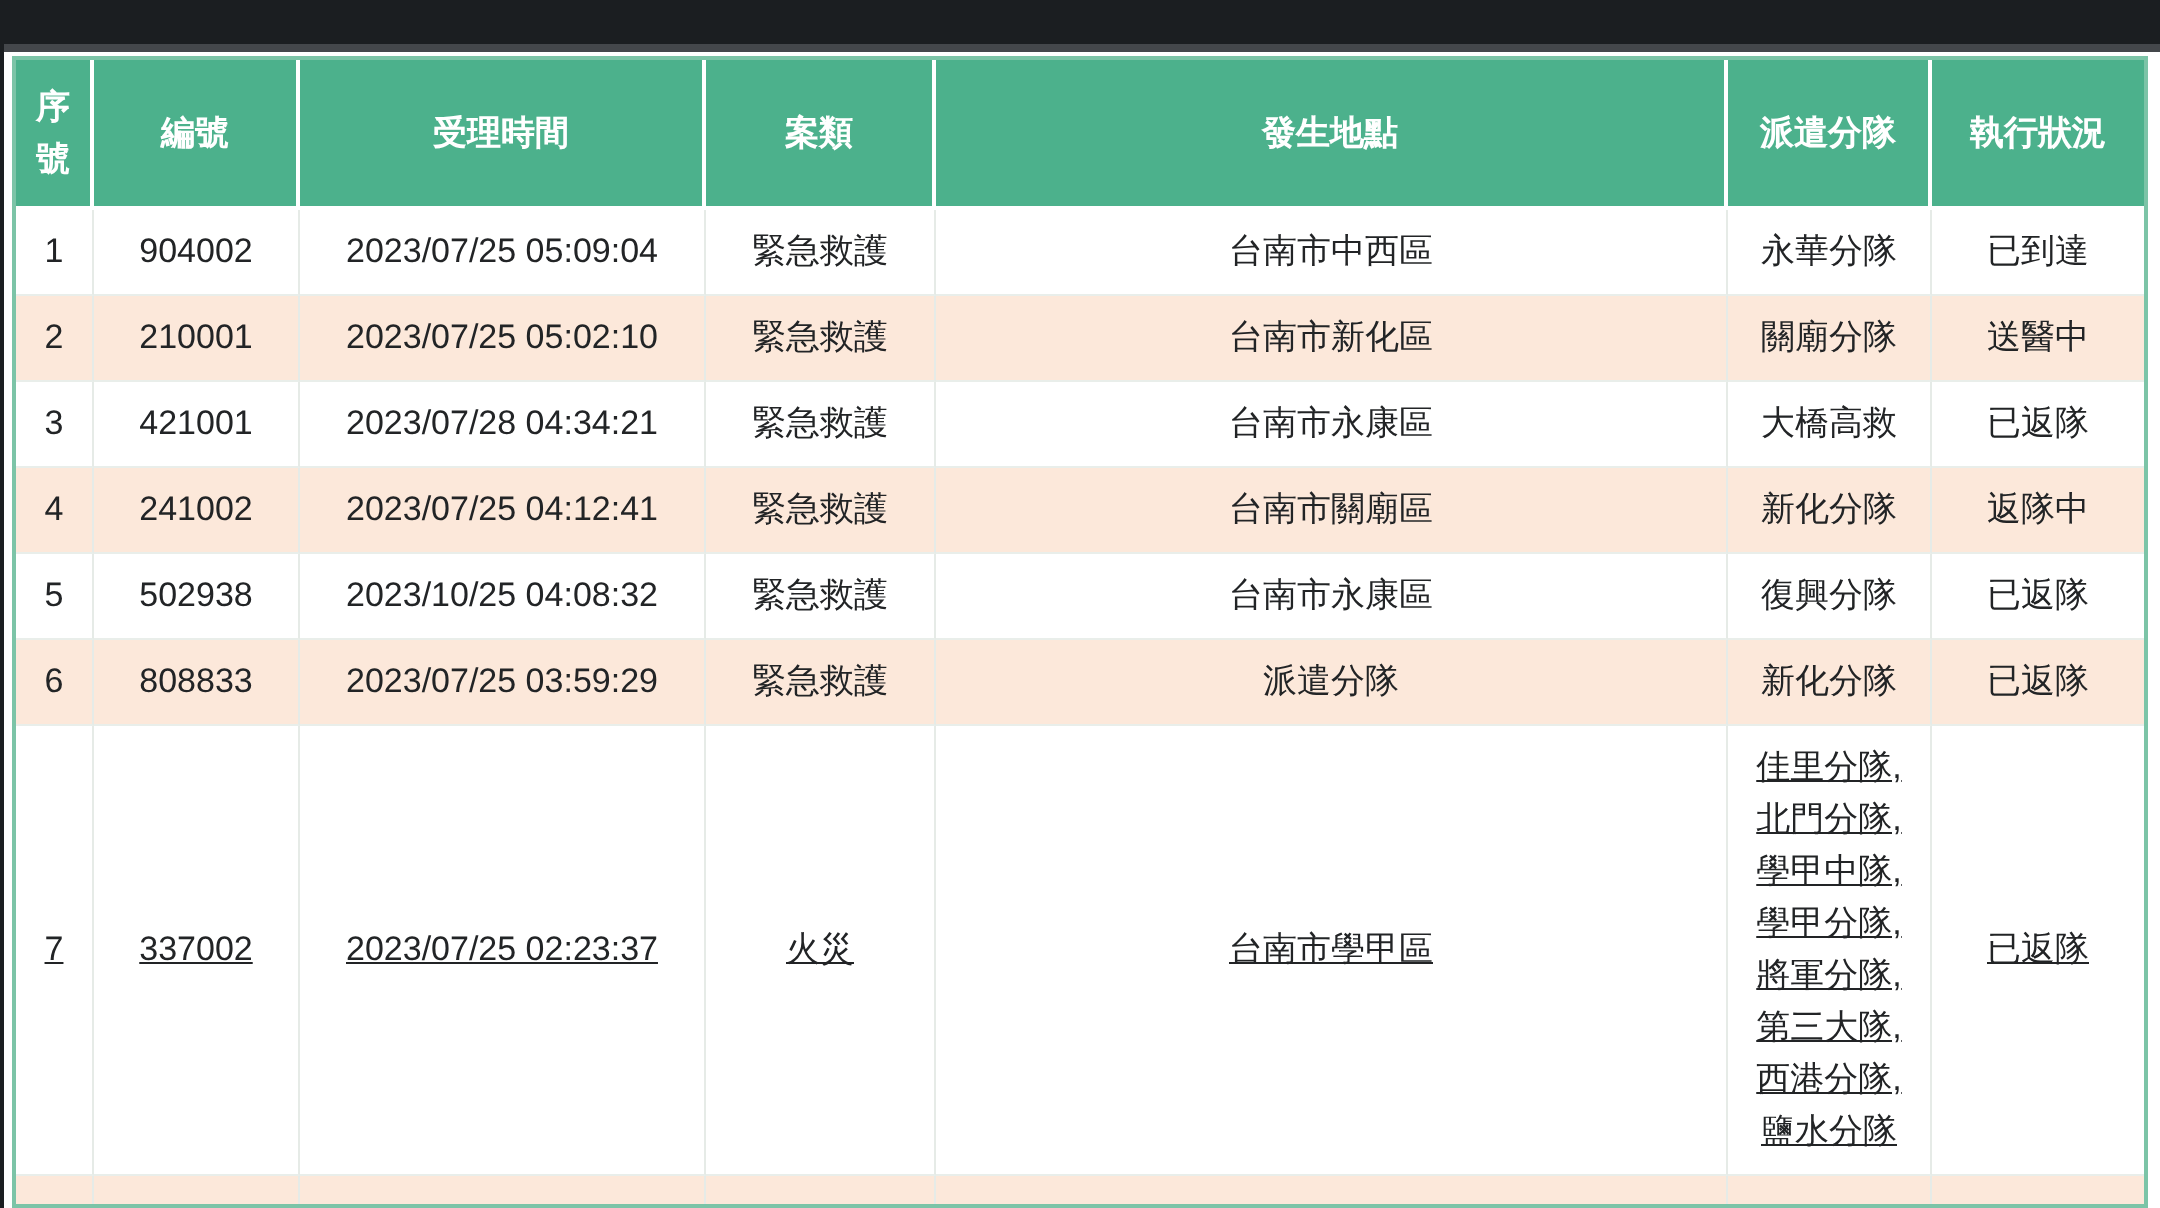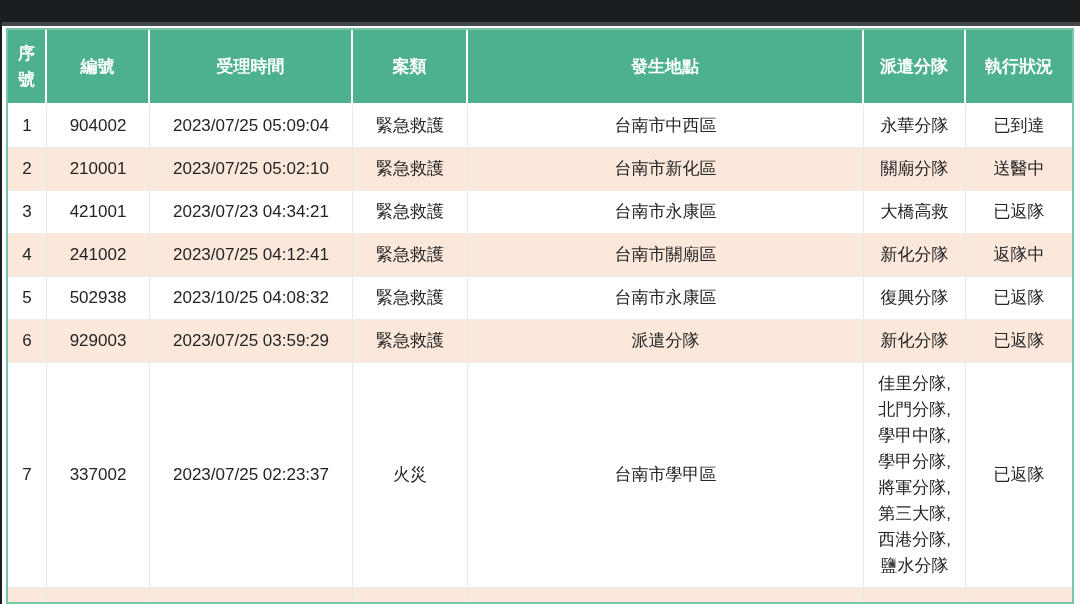--- a/index.html
+++ b/index.html
@@ -62,21 +62,21 @@
     padding: 2px 4px;
     box-sizing: border-box;
     border-right: 1px solid #e6ebe7;
     border-bottom: 1px solid #e9eeea;
     background: #ffffff;
     line-height: 1.5;
   }
   table.dispatch td:last-child { border-right: none; }
   table.dispatch tr.zebra td { background: var(--zebra, #fce8da); }
   table.dispatch td.squad-cell { white-space: pre-line; line-height: 26px; padding: 8px 4px; }
-  table.dispatch tr.tall-row td { height: 219px; }
+  table.dispatch tr.tall-row td { height: 219px; text-decoration: underline; }
   table.dispatch tr.partial-row td { height: 43px; }
 </style>
 </head>
 <body>
 
 <div class="top-bar"></div>
 <div class="top-bar-divider"></div>
 <div class="left-edge"></div>
 
 <div class="table-wrap">
@@ -116,21 +116,21 @@
           <td>210001</td>
           <td>2023/07/25 05:02:10</td>
           <td>緊急救護</td>
           <td>台南市新化區</td>
           <td class="squad-cell">關廟分隊</td>
           <td>送醫中</td>
         </tr>
         <tr>
           <td>3</td>
           <td>421001</td>
-          <td>2023/07/23 04:34:21</td>
+          <td>2023/07/28 04:34:21</td>
           <td>緊急救護</td>
           <td>台南市永康區</td>
           <td class="squad-cell">大橋高救</td>
           <td>已返隊</td>
         </tr>
         <tr class="zebra">
           <td>4</td>
           <td>241002</td>
           <td>2023/07/25 04:12:41</td>
           <td>緊急救護</td>
@@ -142,21 +142,21 @@
           <td>5</td>
           <td>502938</td>
           <td>2023/10/25 04:08:32</td>
           <td>緊急救護</td>
           <td>台南市永康區</td>
           <td class="squad-cell">復興分隊</td>
           <td>已返隊</td>
         </tr>
         <tr class="zebra">
           <td>6</td>
-          <td>929003</td>
+          <td>808833</td>
           <td>2023/07/25 03:59:29</td>
           <td>緊急救護</td>
           <td>派遣分隊</td>
           <td class="squad-cell">新化分隊</td>
           <td>已返隊</td>
         </tr>
         <tr class="tall-row">
           <td>7</td>
           <td>337002</td>
           <td>2023/07/25 02:23:37</td>

